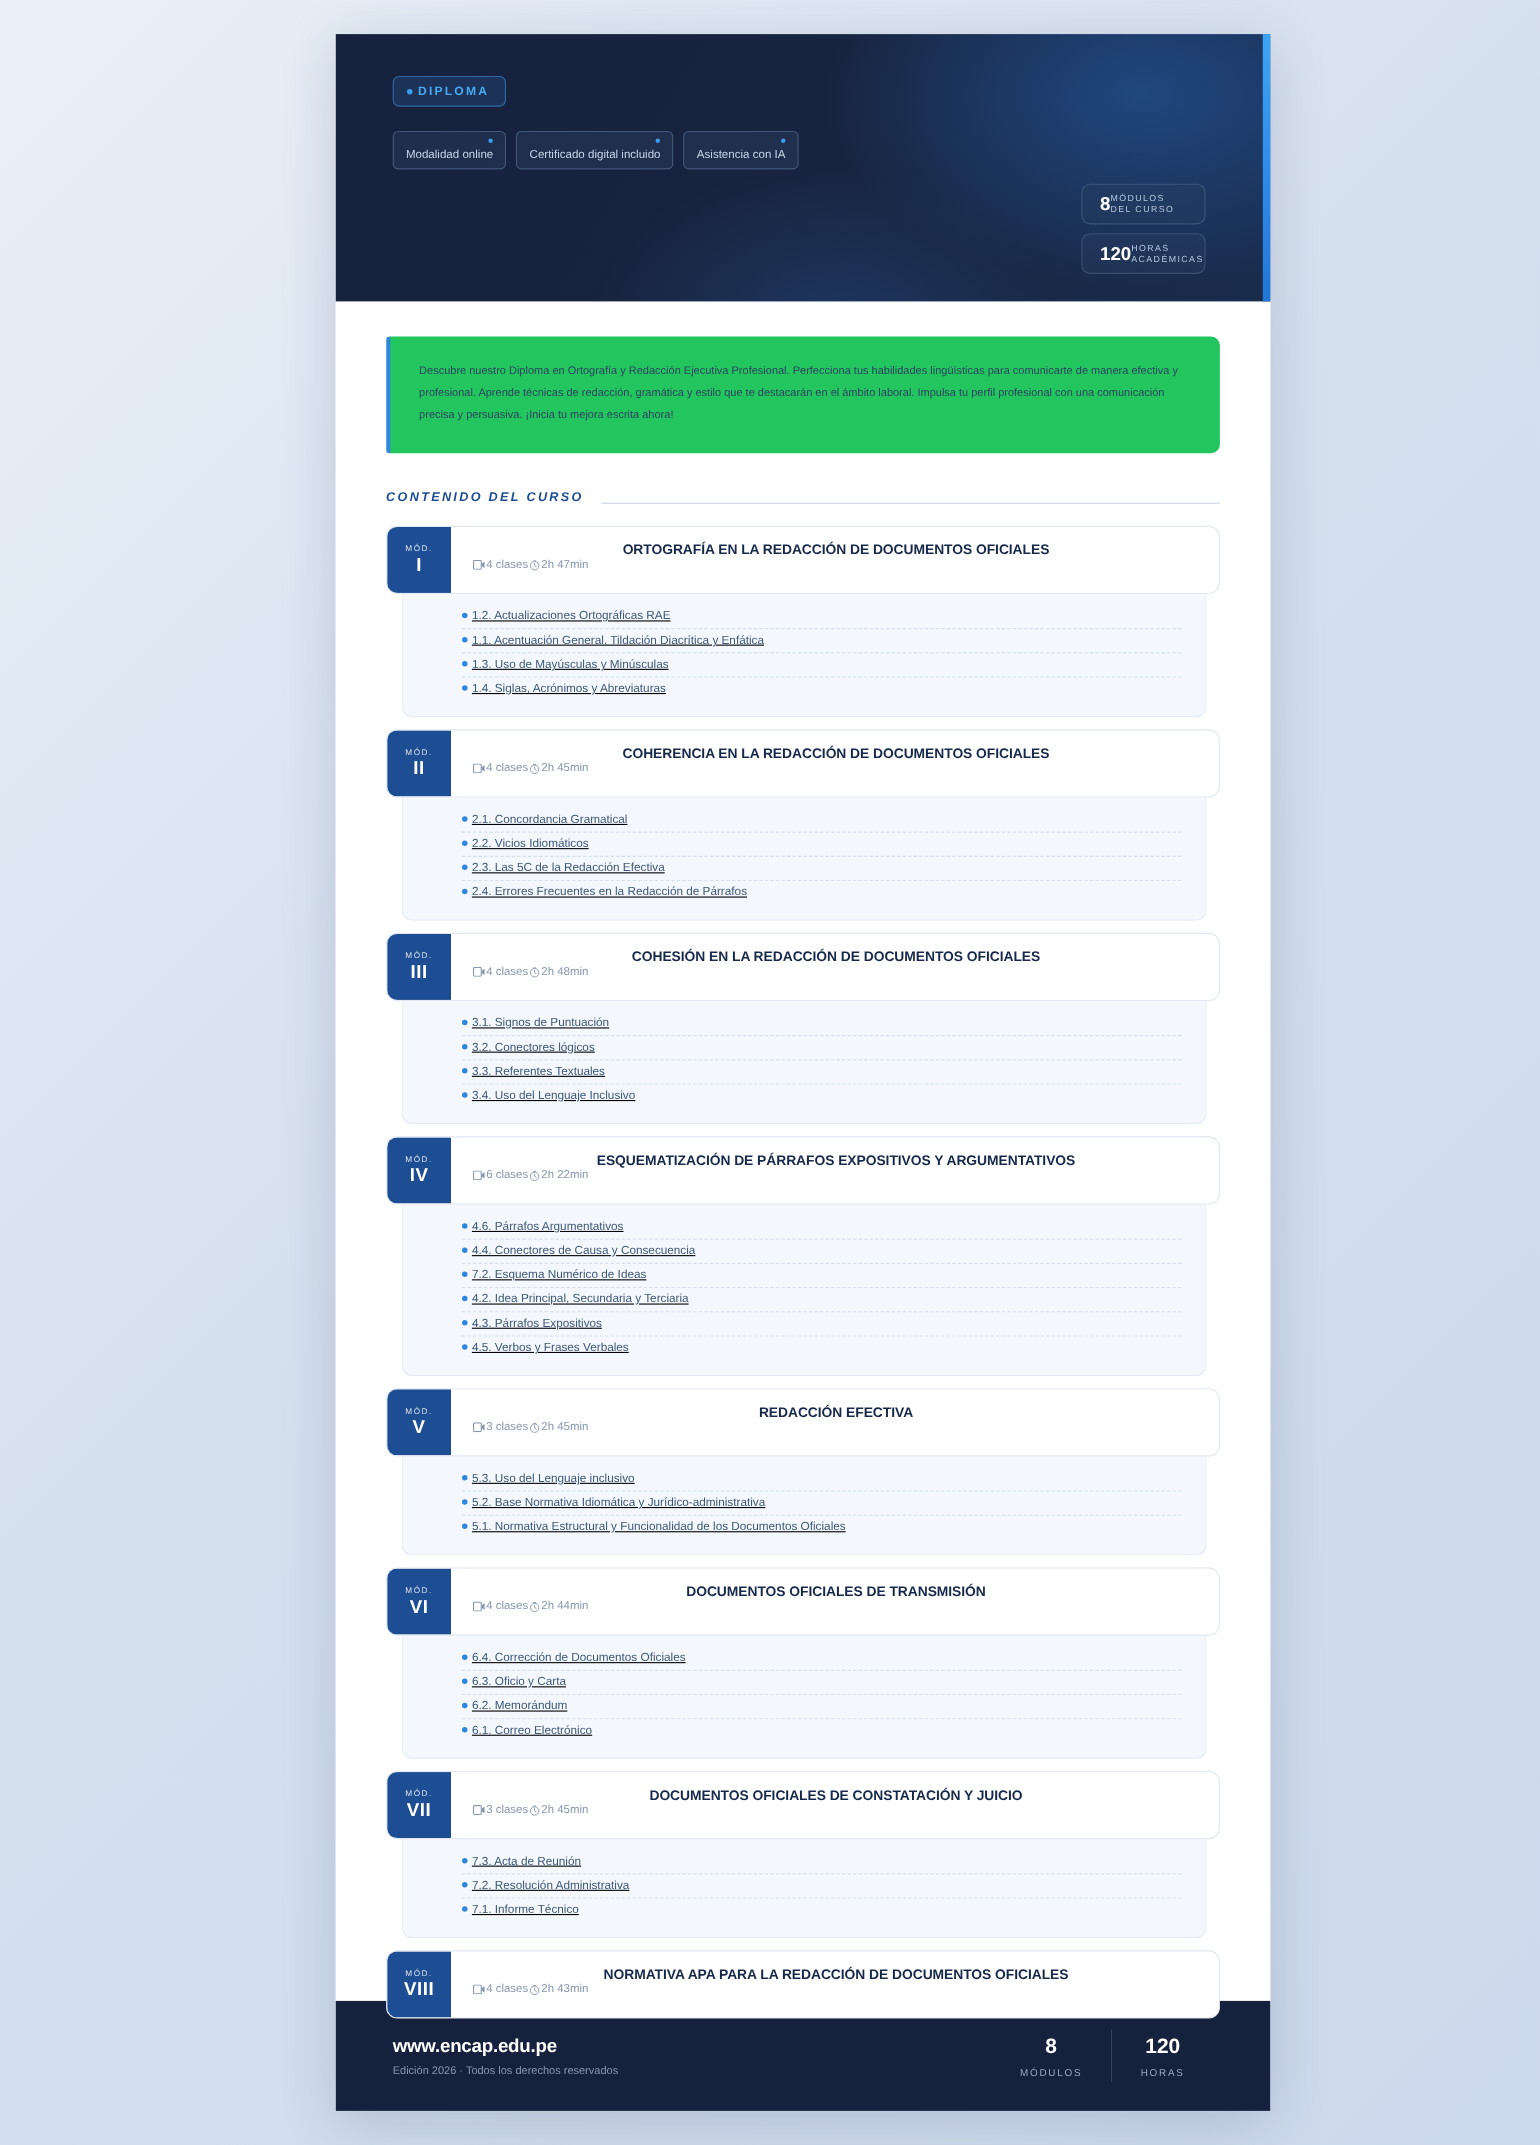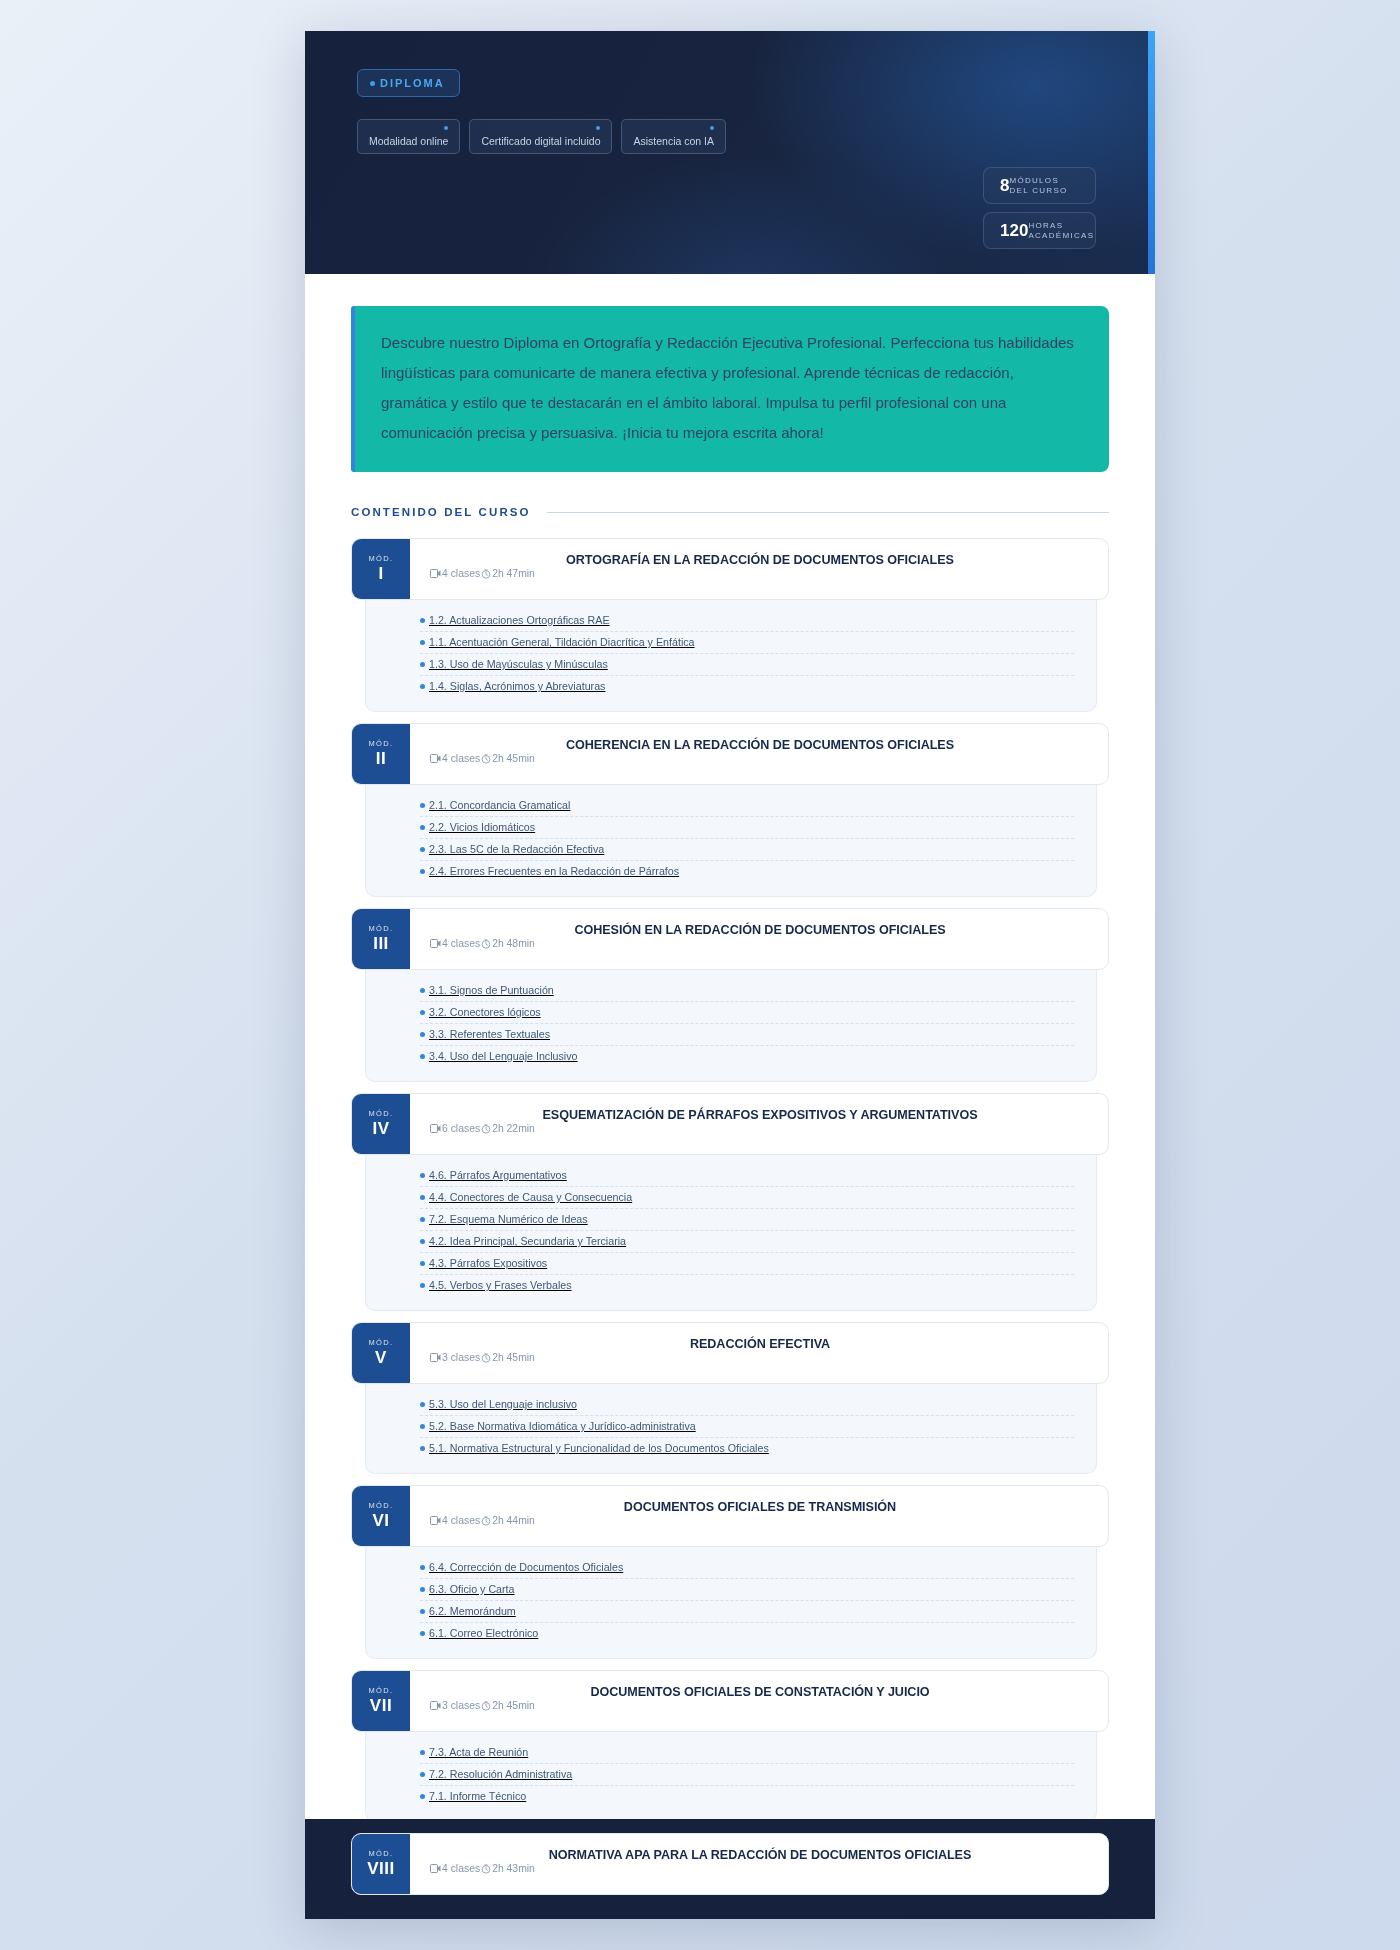--- a/index.html
+++ b/index.html
@@ -79,32 +79,32 @@
   .stat-num { color:#fff; font-size: 17px; font-weight: 800; }
   .stat-lbl {
     color: #b6c6dc; font-size: 8px; letter-spacing: 1.3px;
     line-height: 1.25; text-transform: uppercase; white-space: nowrap;
   }
 
   
   .body-wrap { padding: 32px 46px 0 46px; }
 
   .intro {
-    background: #14b8a6;
+    background: #22c55e;
     border-left: 4px solid #2f86e0;
     border-radius: 3px 8px 8px 3px;
     padding: 22px 28px 24px 26px;
     color: #2e4461;
-    font-size: 15px;
+    font-size: 10px;
     line-height: 2.0;
   }
 
   .section-head {
     margin: 34px 0 20px 0;
-    display: flex; align-items: center; gap: 12px;
+    display: flex; align-items: flex-end; gap: 12px; font-style: italic;
   }
   .section-head .txt {
     color: #1d4d92; font-size: 11.5px; font-weight: 800; letter-spacing: 2.1px;
     white-space: nowrap;
   }
   .section-head .rule { flex: 1; height: 1px; background: #c9d7e8; margin-left: 4px; }
 
   
   .module { margin-bottom: 11px; text-align: center; }
   .mod-head {

